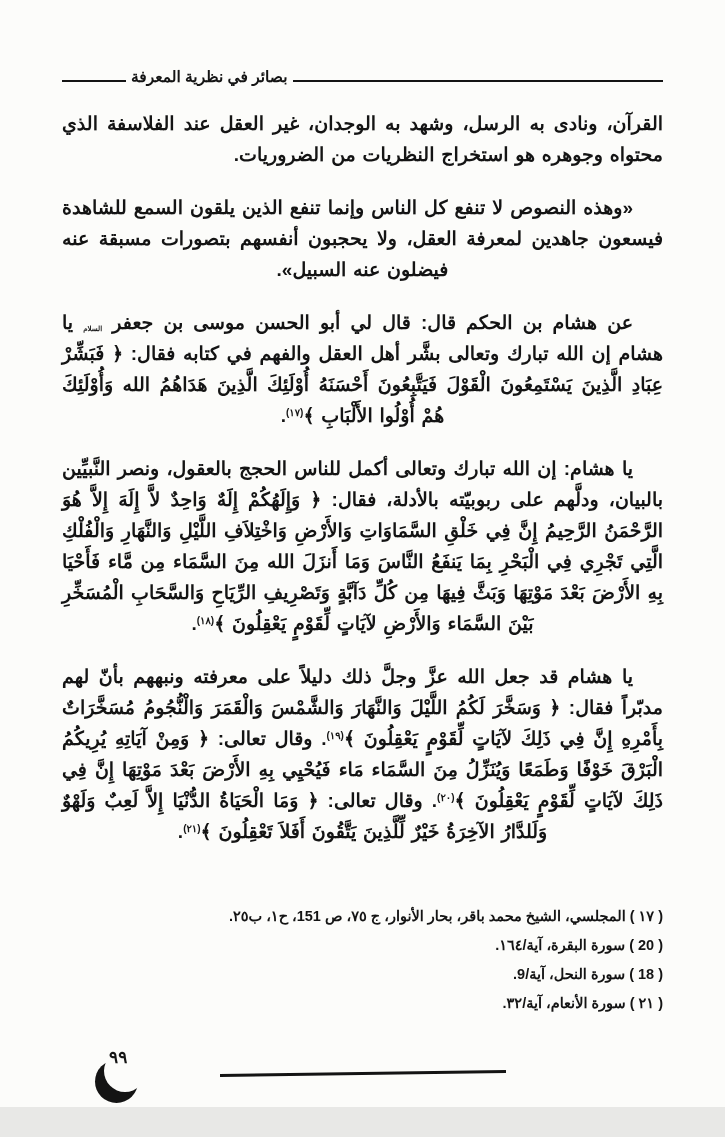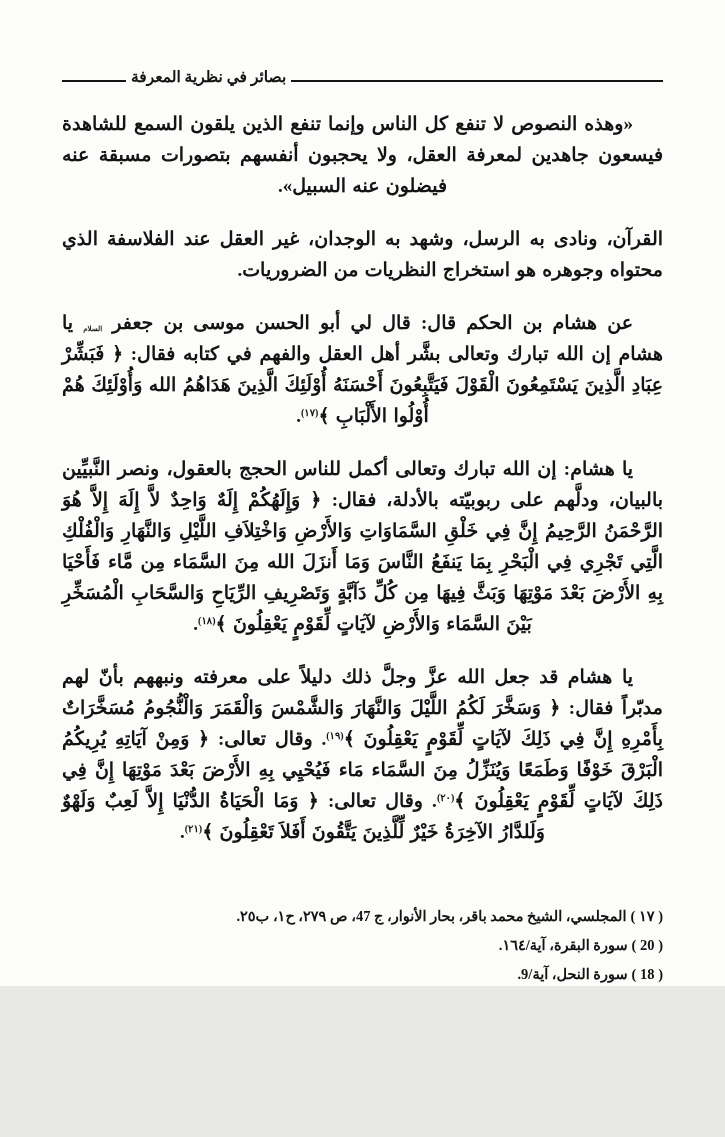--- a/index.html
+++ b/index.html
@@ -2,25 +2,25 @@
 <html lang="ar" dir="rtl" style="--ink: #141414; --paper: #fcfcfa;"><head>
 <meta charset="utf-8">
 <style>
   :root{
     --ink:#141414;
     --paper:#fcfcfa;
   }
   html,body{margin:0;padding:0;background:#e8e8e6;}
   .page{
     position:relative;
-    width:725px;height:986px;
+    width:725px;height:1107px;
     margin:0 auto;
     background:var(--paper);
     color:var(--ink);
-    font-family:Liberation Serif, serif;
+    font-family:Liberation Sans, sans-serif;
     overflow:hidden;
     direction:rtl;
     box-sizing:border-box;
     padding:60px 62px 0 62px;
   }
   
   .runhead{
     display:flex;
     align-items:flex-end;
     height:26px;
@@ -132,29 +132,29 @@
 
 <div class="page">
 
   <div class="runhead">
     <span class="rule rule-right"></span>
     <span class="title">بصائر في نظرية المعرفة</span>
     <span class="rule rule-left"></span>
   </div>
 
   <div class="body-text">
+      <p class="para"><span>القرآن، ونادى به الرسل، وشهد به الوجدان، غير العقل عند الفلاسفة الذي محتواه وجوهره هو استخراج النظريات من الضروريات.</span></p>
       <p class="para indent center-last"><span>«وهذه النصوص لا تنفع كل الناس وإنما تنفع الذين يلقون السمع للشاهدة فيسعون جاهدين لمعرفة العقل، ولا يحجبون أنفسهم بتصورات مسبقة عنه فيضلون عنه السبيل».</span></p>
-      <p class="para"><span>القرآن، ونادى به الرسل، وشهد به الوجدان، غير العقل عند الفلاسفة الذي محتواه وجوهره هو استخراج النظريات من الضروريات.</span></p>
       <p class="para indent center-last"><span>عن هشام بن الحكم قال: قال لي أبو الحسن موسى بن جعفر </span><span class="aws">عليه السلام</span><span> يا هشام إن الله تبارك وتعالى بشَّر أهل العقل والفهم في كتابه فقال: </span><span class="quran">﴿ فَبَشِّرْ عِبَادِ الَّذِينَ يَسْتَمِعُونَ الْقَوْلَ فَيَتَّبِعُونَ أَحْسَنَهُ أُوْلَئِكَ الَّذِينَ هَدَاهُمُ الله وَأُوْلَئِكَ هُمْ أُوْلُوا الأَلْبَابِ ﴾</span><span class="fn-ref">(١٧)</span><span>.</span></p>
       <p class="para indent center-last"><span>يا هشام: إن الله تبارك وتعالى أكمل للناس الحجج بالعقول، ونصر النَّبيِّين بالبيان، ودلَّهم على ربوبيّته بالأدلة، فقال: </span><span class="quran">﴿ وَإِلَهُكُمْ إِلَهٌ وَاحِدٌ لاَّ إِلَهَ إِلاَّ هُوَ الرَّحْمَنُ الرَّحِيمُ إِنَّ فِي خَلْقِ السَّمَاوَاتِ وَالأَرْضِ وَاخْتِلاَفِ اللَّيْلِ وَالنَّهَارِ وَالْفُلْكِ الَّتِي تَجْرِي فِي الْبَحْرِ بِمَا يَنفَعُ النَّاسَ وَمَا أَنزَلَ الله مِنَ السَّمَاء مِن مَّاء فَأَحْيَا بِهِ الأَرْضَ بَعْدَ مَوْتِهَا وَبَثَّ فِيهَا مِن كُلِّ دَآبَّةٍ وَتَصْرِيفِ الرِّيَاحِ وَالسَّحَابِ الْمُسَخِّرِ بَيْنَ السَّمَاء وَالأَرْضِ لآيَاتٍ لِّقَوْمٍ يَعْقِلُونَ ﴾</span><span class="fn-ref">(١٨)</span><span>.</span></p>
       <p class="para indent center-last"><span>يا هشام قد جعل الله عزَّ وجلَّ ذلك دليلاً على معرفته ونبههم بأنّ لهم مدبّراً فقال: </span><span class="quran">﴿ وَسَخَّرَ لَكُمُ اللَّيْلَ وَالنَّهَارَ وَالشَّمْسَ وَالْقَمَرَ وَالْنُّجُومُ مُسَخَّرَاتٌ بِأَمْرِهِ إِنَّ فِي ذَلِكَ لآيَاتٍ لِّقَوْمٍ يَعْقِلُونَ ﴾</span><span class="fn-ref">(١٩)</span><span>. وقال تعالى: </span><span class="quran">﴿ وَمِنْ آيَاتِهِ يُرِيكُمُ الْبَرْقَ خَوْفًا وَطَمَعًا وَيُنَزِّلُ مِنَ السَّمَاء مَاء فَيُحْيِي بِهِ الأَرْضَ بَعْدَ مَوْتِهَا إِنَّ فِي ذَلِكَ لآيَاتٍ لِّقَوْمٍ يَعْقِلُونَ ﴾</span><span class="fn-ref">(٢٠)</span><span>. وقال تعالى: </span><span class="quran">﴿ وَمَا الْحَيَاةُ الدُّنْيَا إِلاَّ لَعِبٌ وَلَهْوٌ وَلَلدَّارُ الآخِرَةُ خَيْرٌ لِّلَّذِينَ يَتَّقُونَ أَفَلاَ تَعْقِلُونَ ﴾</span><span class="fn-ref">(٢١)</span><span>.</span></p>
     </div>
 
   <div class="footnotes">
-      <div class="footnote"><span class="marker">( ١٧ )</span><span>المجلسي، الشيخ محمد باقر، بحار الأنوار،  ج 47، ص ٢٧٩، ح١، ب٢٥.</span></div>
+      <div class="footnote"><span class="marker">( ١٧ )</span><span>المجلسي، الشيخ محمد باقر، بحار الأنوار،  ج ٧٥، ص 151، ح١، ب٢٥.</span></div>
       <div class="footnote"><span class="marker">( 20 )</span><span>سورة البقرة، آية/١٦٤.</span></div>
       <div class="footnote"><span class="marker">( 18 )</span><span>سورة النحل، آية/9.</span></div>
       <div class="footnote"><span class="marker">( ٢١ )</span><span>سورة الأنعام، آية/٣٢.</span></div>
     </div>
 
   <div class="footer-rule"></div>
 
   <div class="pagenum-ornament">
     <span class="crescent"></span>
     <span class="pagenum-digits">٩٩</span>

